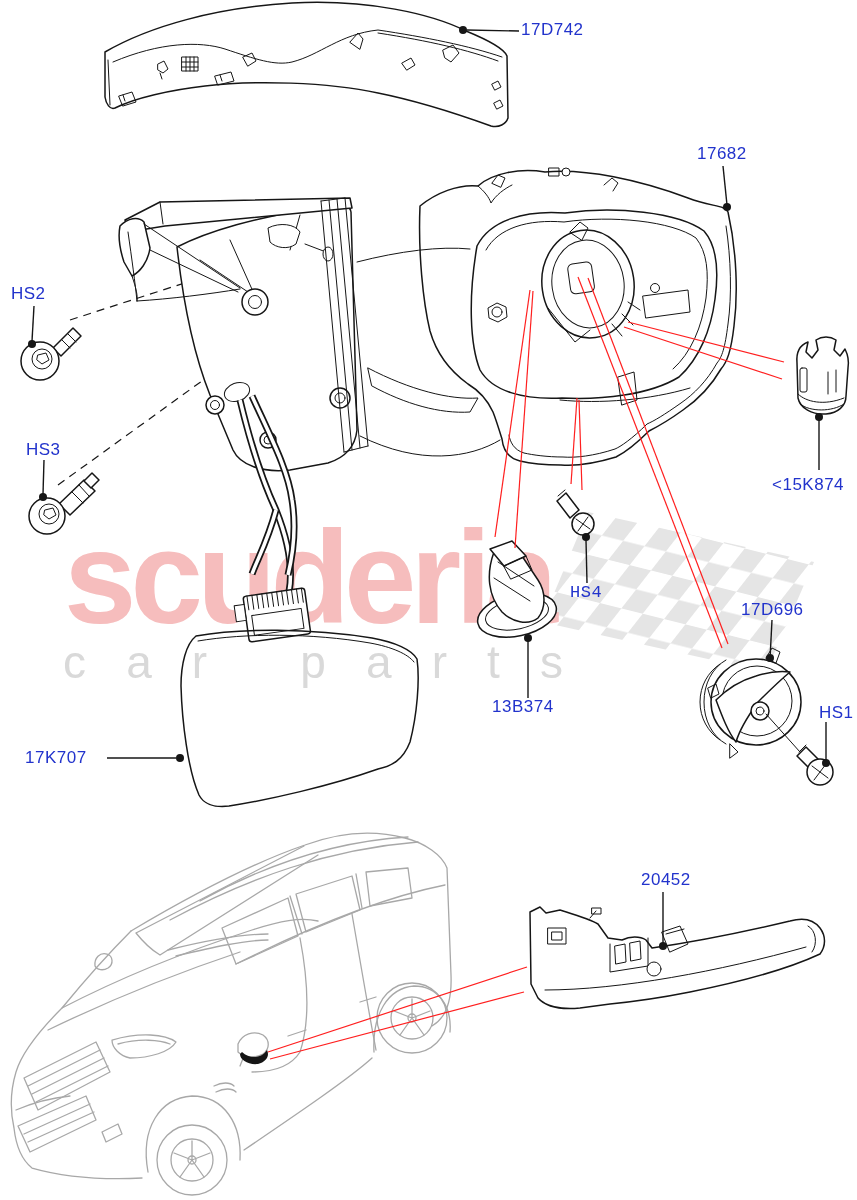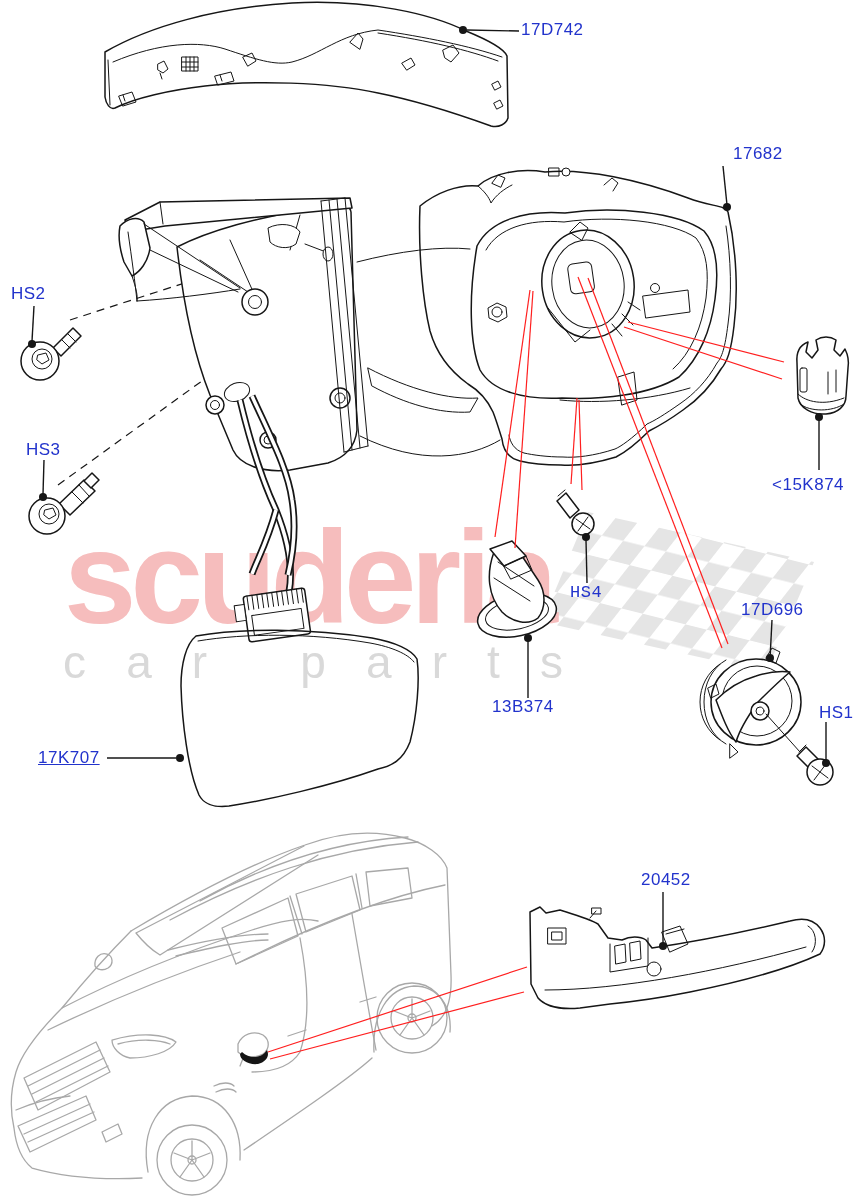--- a/index.html
+++ b/index.html
@@ -344,24 +344,24 @@
     <path class="lead" d="M 826,722 L 826,762"></path>
         <circle class="dot" cx="826" cy="763" r="4"></circle>
     <path class="lead" d="M 819,470 L 819,419"></path>
         <circle class="dot" cx="819" cy="417" r="4"></circle>
     <path class="lead" d="M 663,892 L 663,943"></path>
         <circle class="dot" cx="663" cy="946" r="4"></circle>
   </g>
 </svg>
 
 <div class="part-label" style="left:521px;top:21px;">17D742</div>
-<div class="part-label" style="left:697px;top:145px;margin-left:36px;">17682</div>
+<div class="part-label" style="left:697px;top:145px;">17682</div>
 <div class="part-label" style="left:11px;top:285px;">HS2</div>
 <div class="part-label" style="left:26px;top:441px;">HS3</div>
-<div class="part-label" style="left:38px;top:749px;text-decoration:underline;">17K707</div>
+<div class="part-label" style="left:25px;top:749px;">17K707</div>
 <div class="part-label" style="left:492px;top:698px;">13B374</div>
 <div class="part-label" style="left:570px;top:584px;font-family:Liberation Mono, monospace;">HS4</div>
 <div class="part-label" style="left:741px;top:601px;">17D696</div>
 <div class="part-label" style="left:819px;top:704px;">HS1</div>
 <div class="part-label" style="left:772px;top:476px;">&lt;15K874</div>
 <div class="part-label" style="left:641px;top:871px;">20452</div>
 
 </div>
 
 </body></html>

